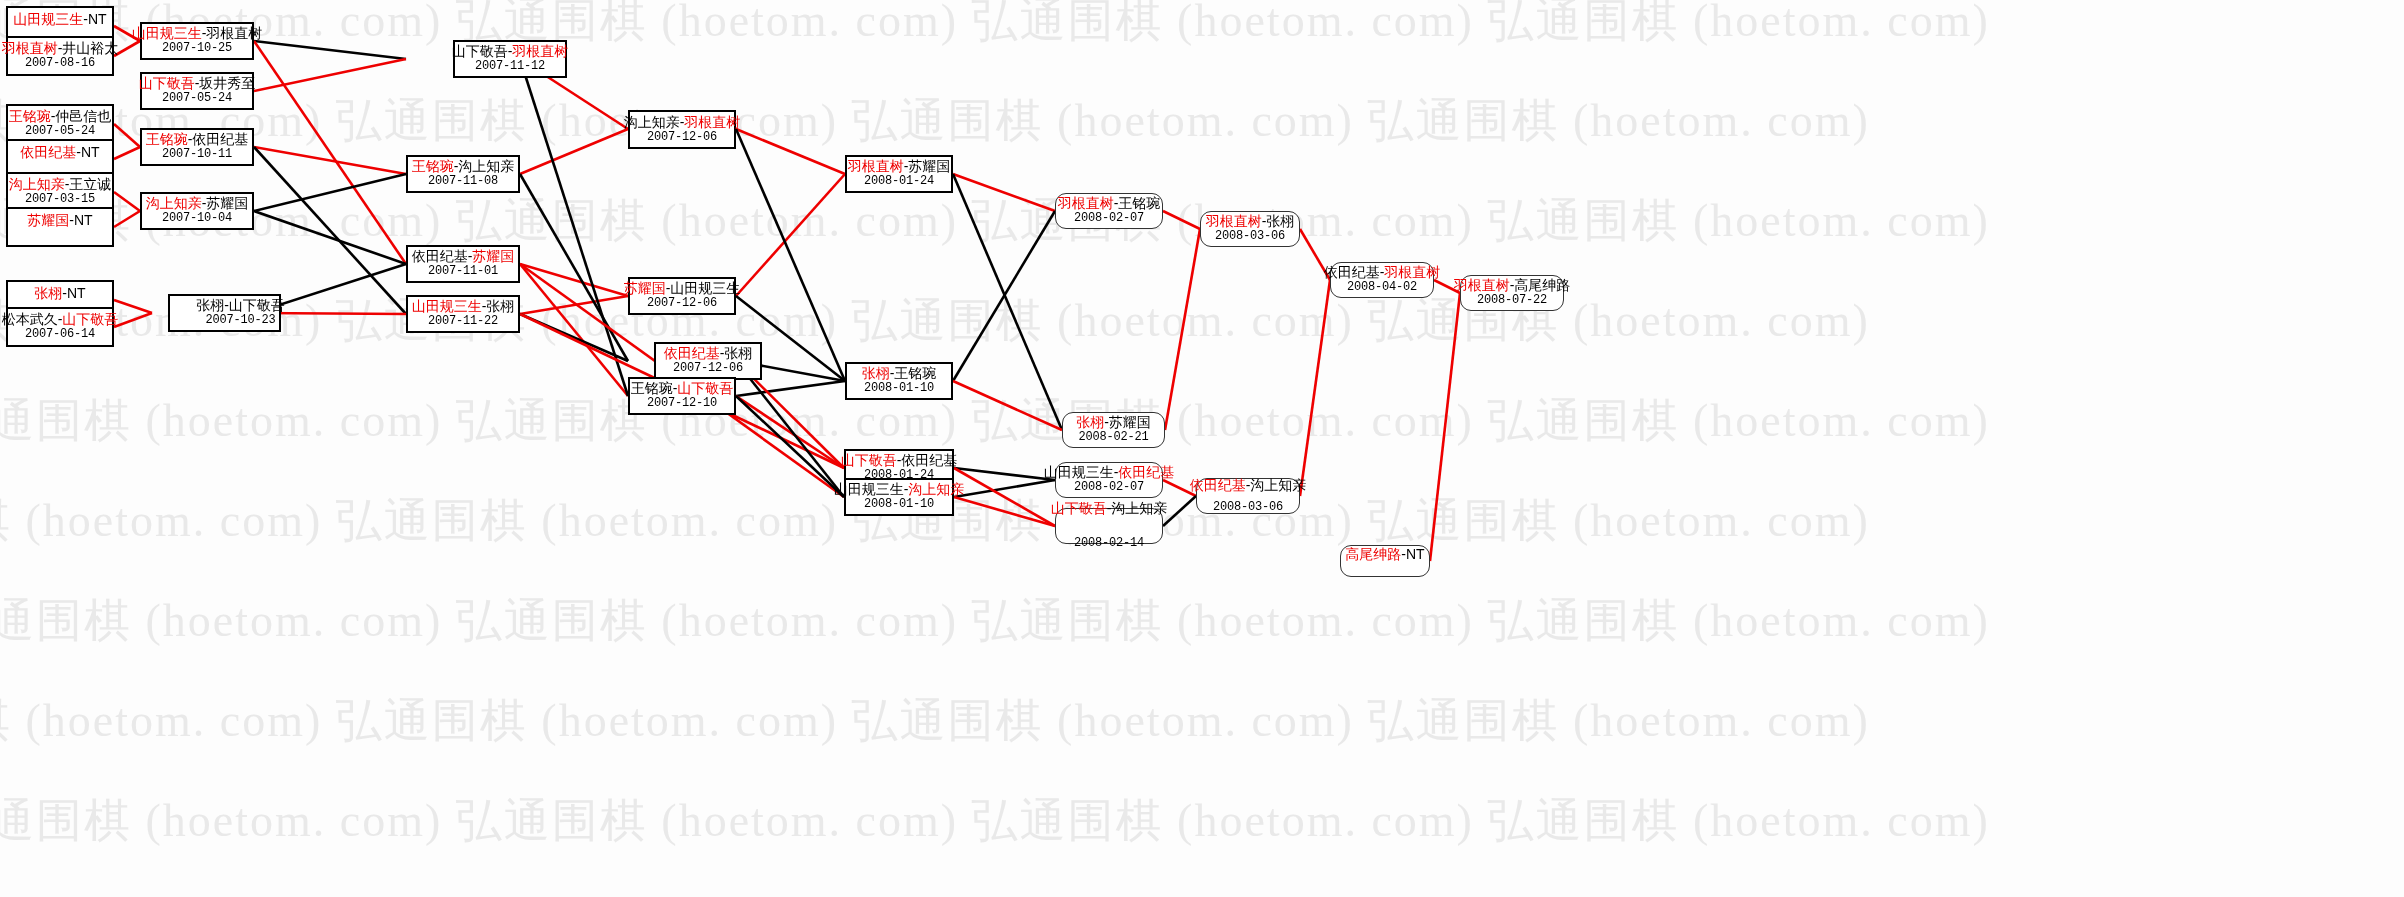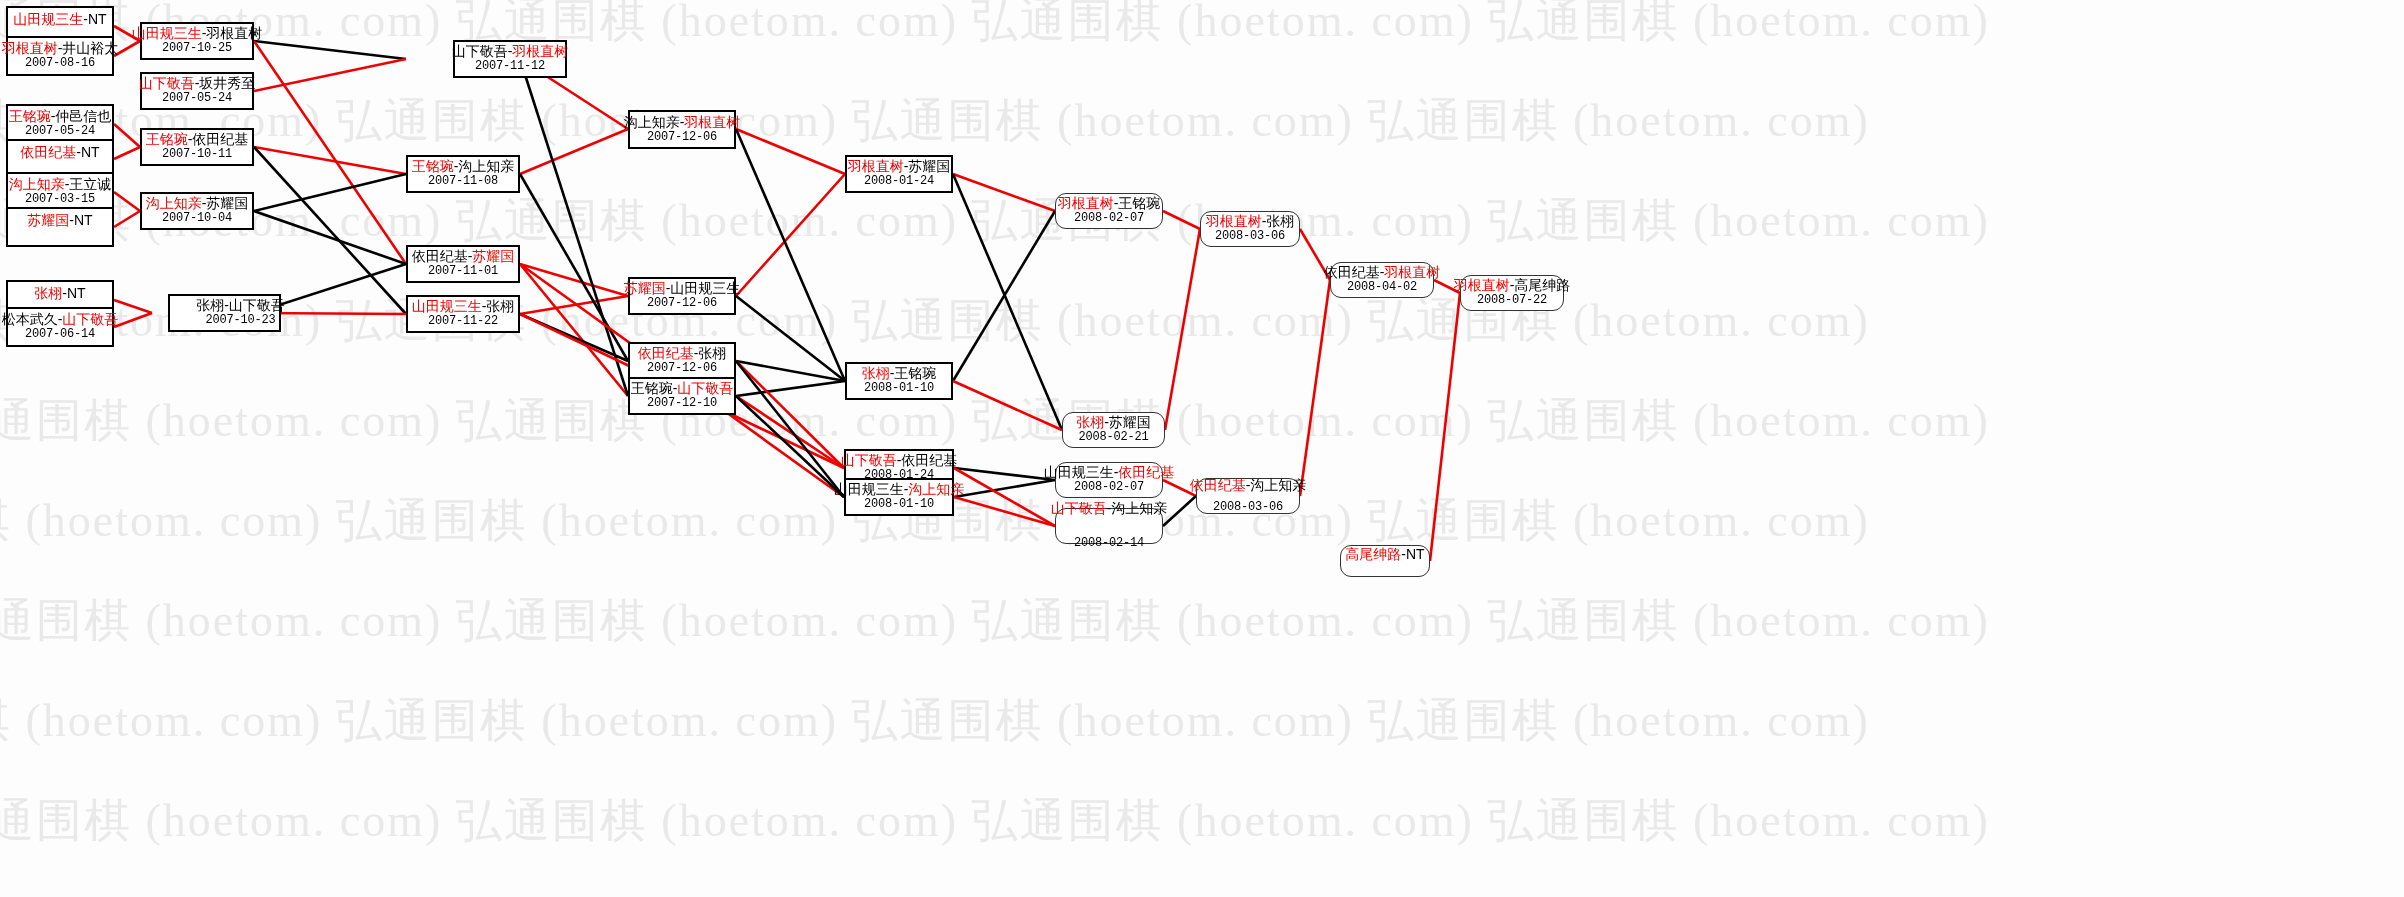--- a/index.html
+++ b/index.html
@@ -208,21 +208,21 @@
         <div class="ln2">2007-11-22</div>
       </div>
       <div class="node" id="node-r4a" style="left: 628px; top: 110px; width: 108px; height: 39px;">
         <div class="ln1"><span class="l">沟上知亲</span><span class="sep">-</span><span class="w">羽根直树</span></div>
         <div class="ln2">2007-12-06</div>
       </div>
       <div class="node" id="node-r4b" style="left: 628px; top: 277px; width: 108px; height: 38px;">
         <div class="ln1"><span class="w">苏耀国</span><span class="sep">-</span><span class="l">山田规三生</span></div>
         <div class="ln2">2007-12-06</div>
       </div>
-      <div class="node" id="node-r4c" style="left: 628px; top: 342px; width: 108px; height: 38px;">
+      <div class="node" id="node-r4c" style="left: 654px; top: 342px; width: 108px; height: 38px;">
         <div class="ln1"><span class="w">依田纪基</span><span class="sep">-</span><span class="l">张栩</span></div>
         <div class="ln2">2007-12-06</div>
       </div>
       <div class="node" id="node-r4d" style="left: 628px; top: 377px; width: 108px; height: 38px;">
         <div class="ln1"><span class="l">王铭琬</span><span class="sep">-</span><span class="w">山下敬吾</span></div>
         <div class="ln2">2007-12-10</div>
       </div>
       <div class="node" id="node-r4e" style="left: 844px; top: 449px; width: 110px; height: 38px;">
         <div class="ln1"><span class="w">山下敬吾</span><span class="sep">-</span><span class="l">依田纪基</span></div>
         <div class="ln2">2008-01-24</div>

